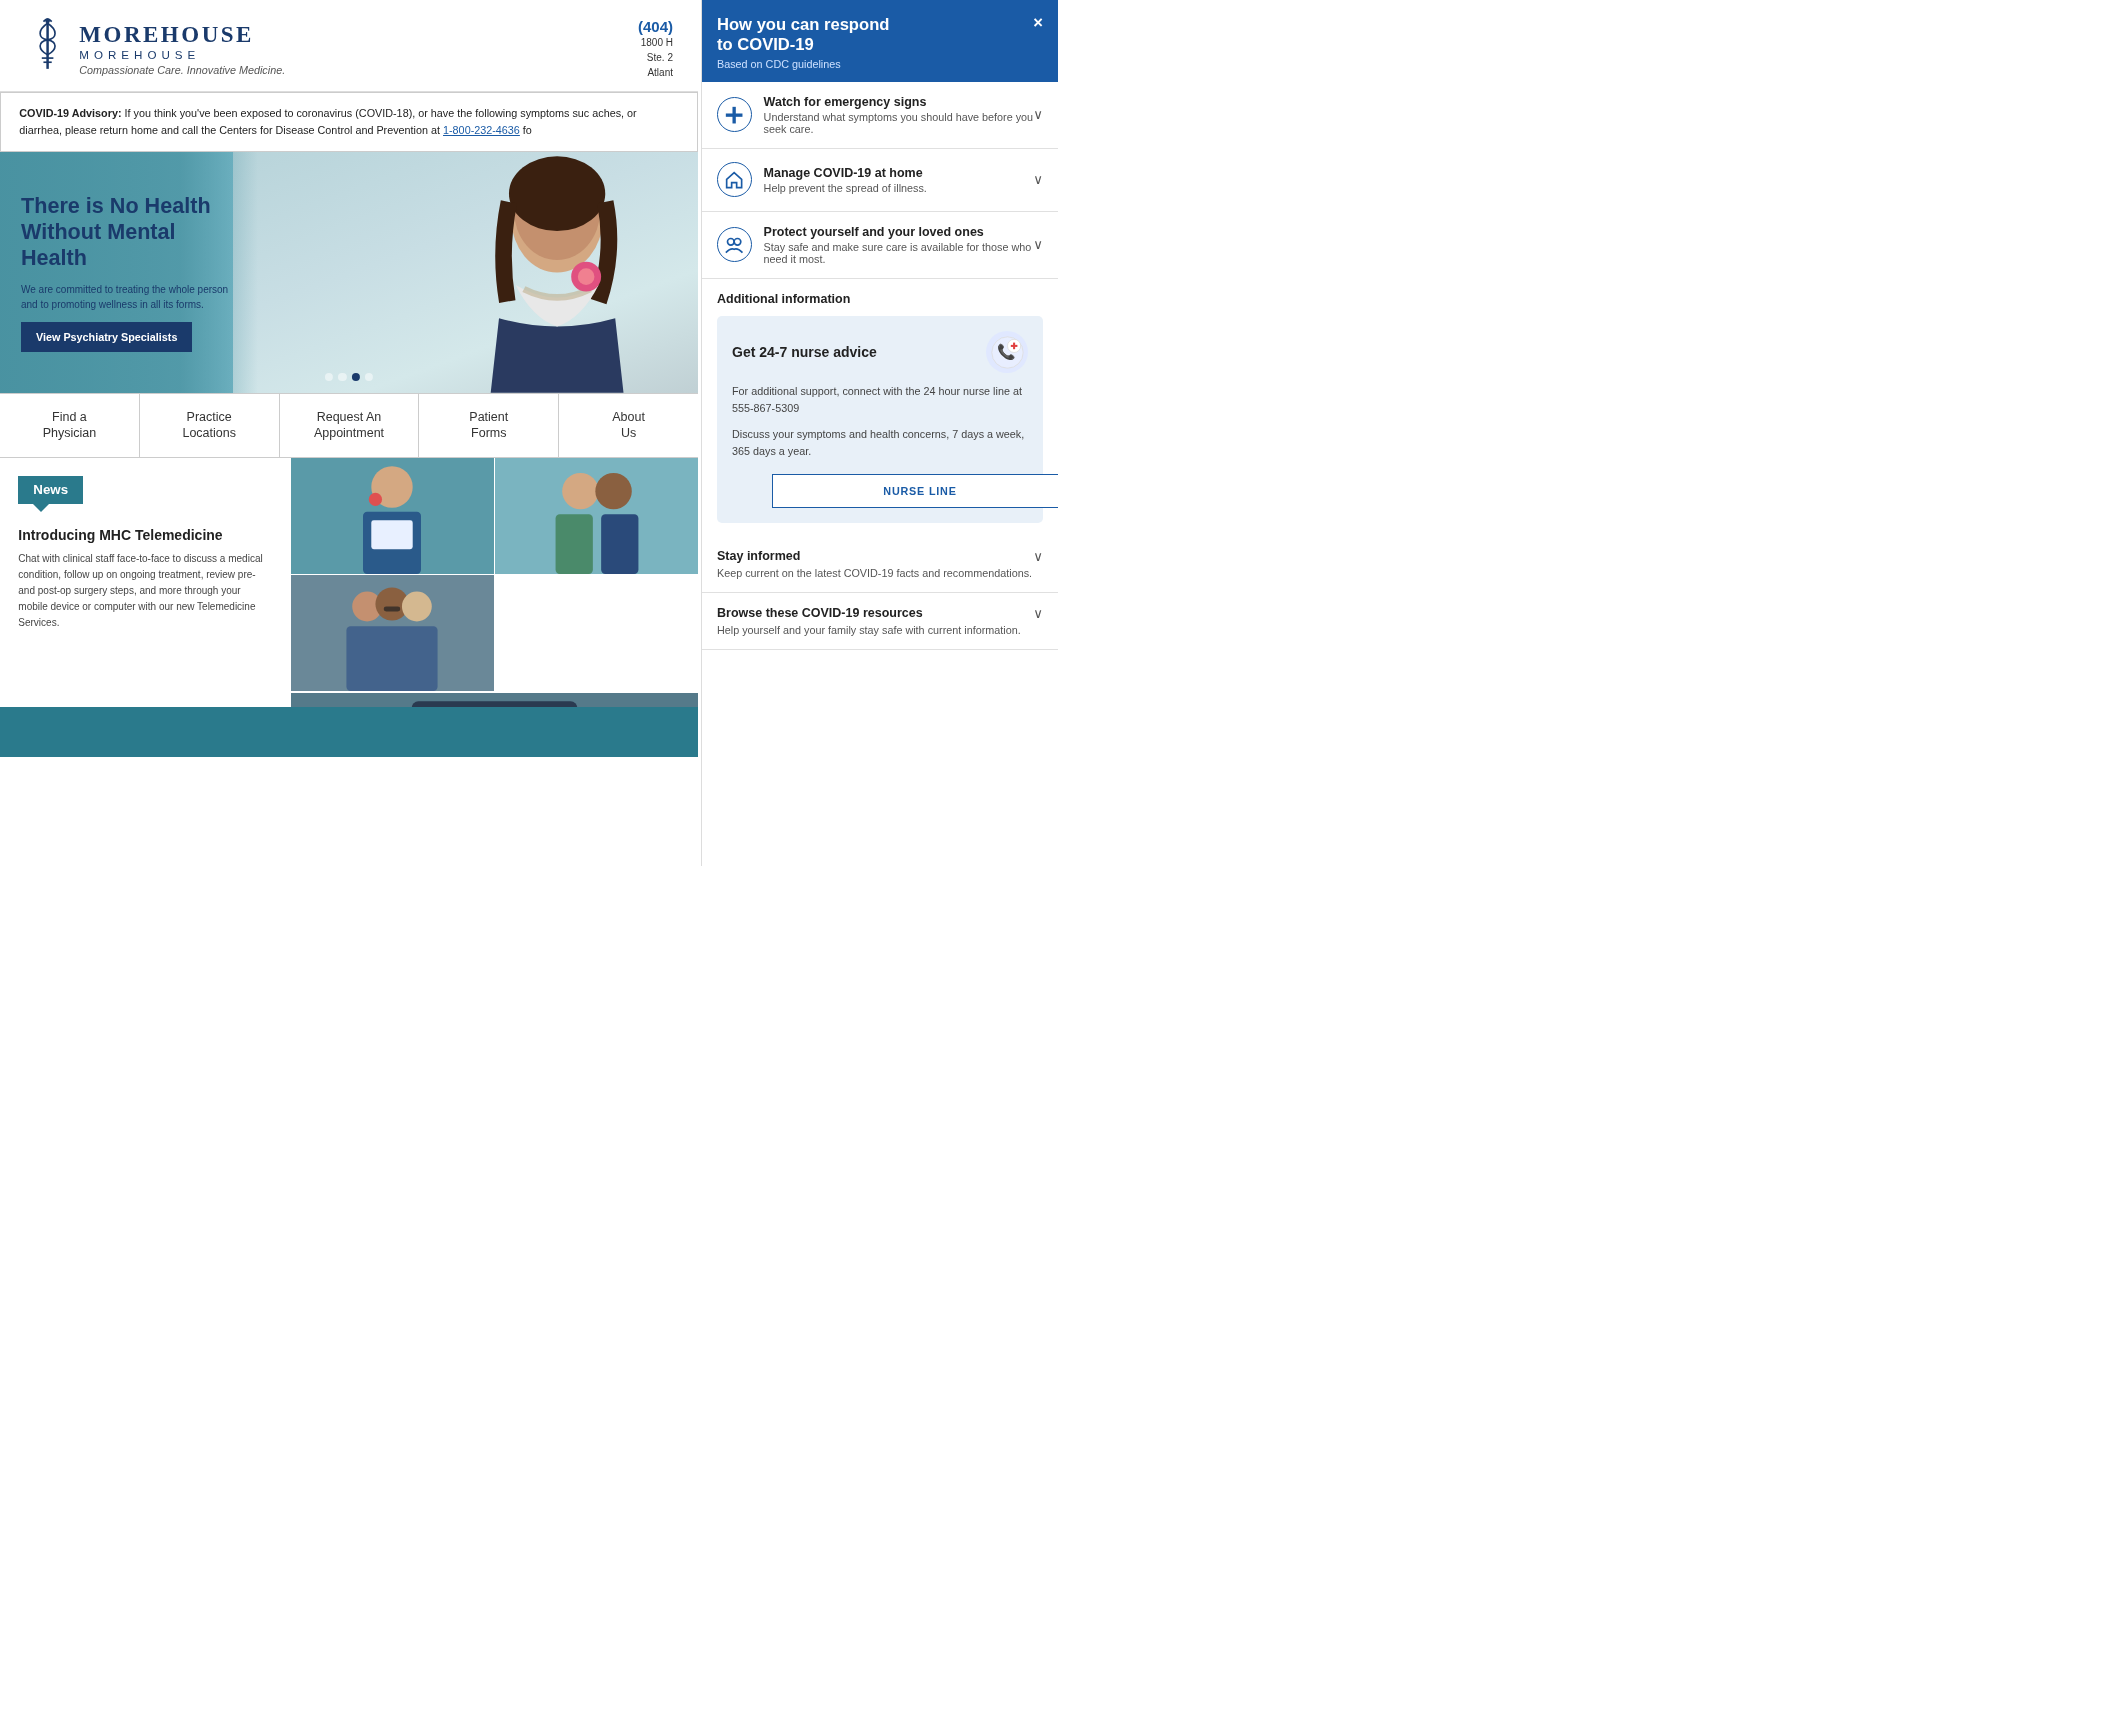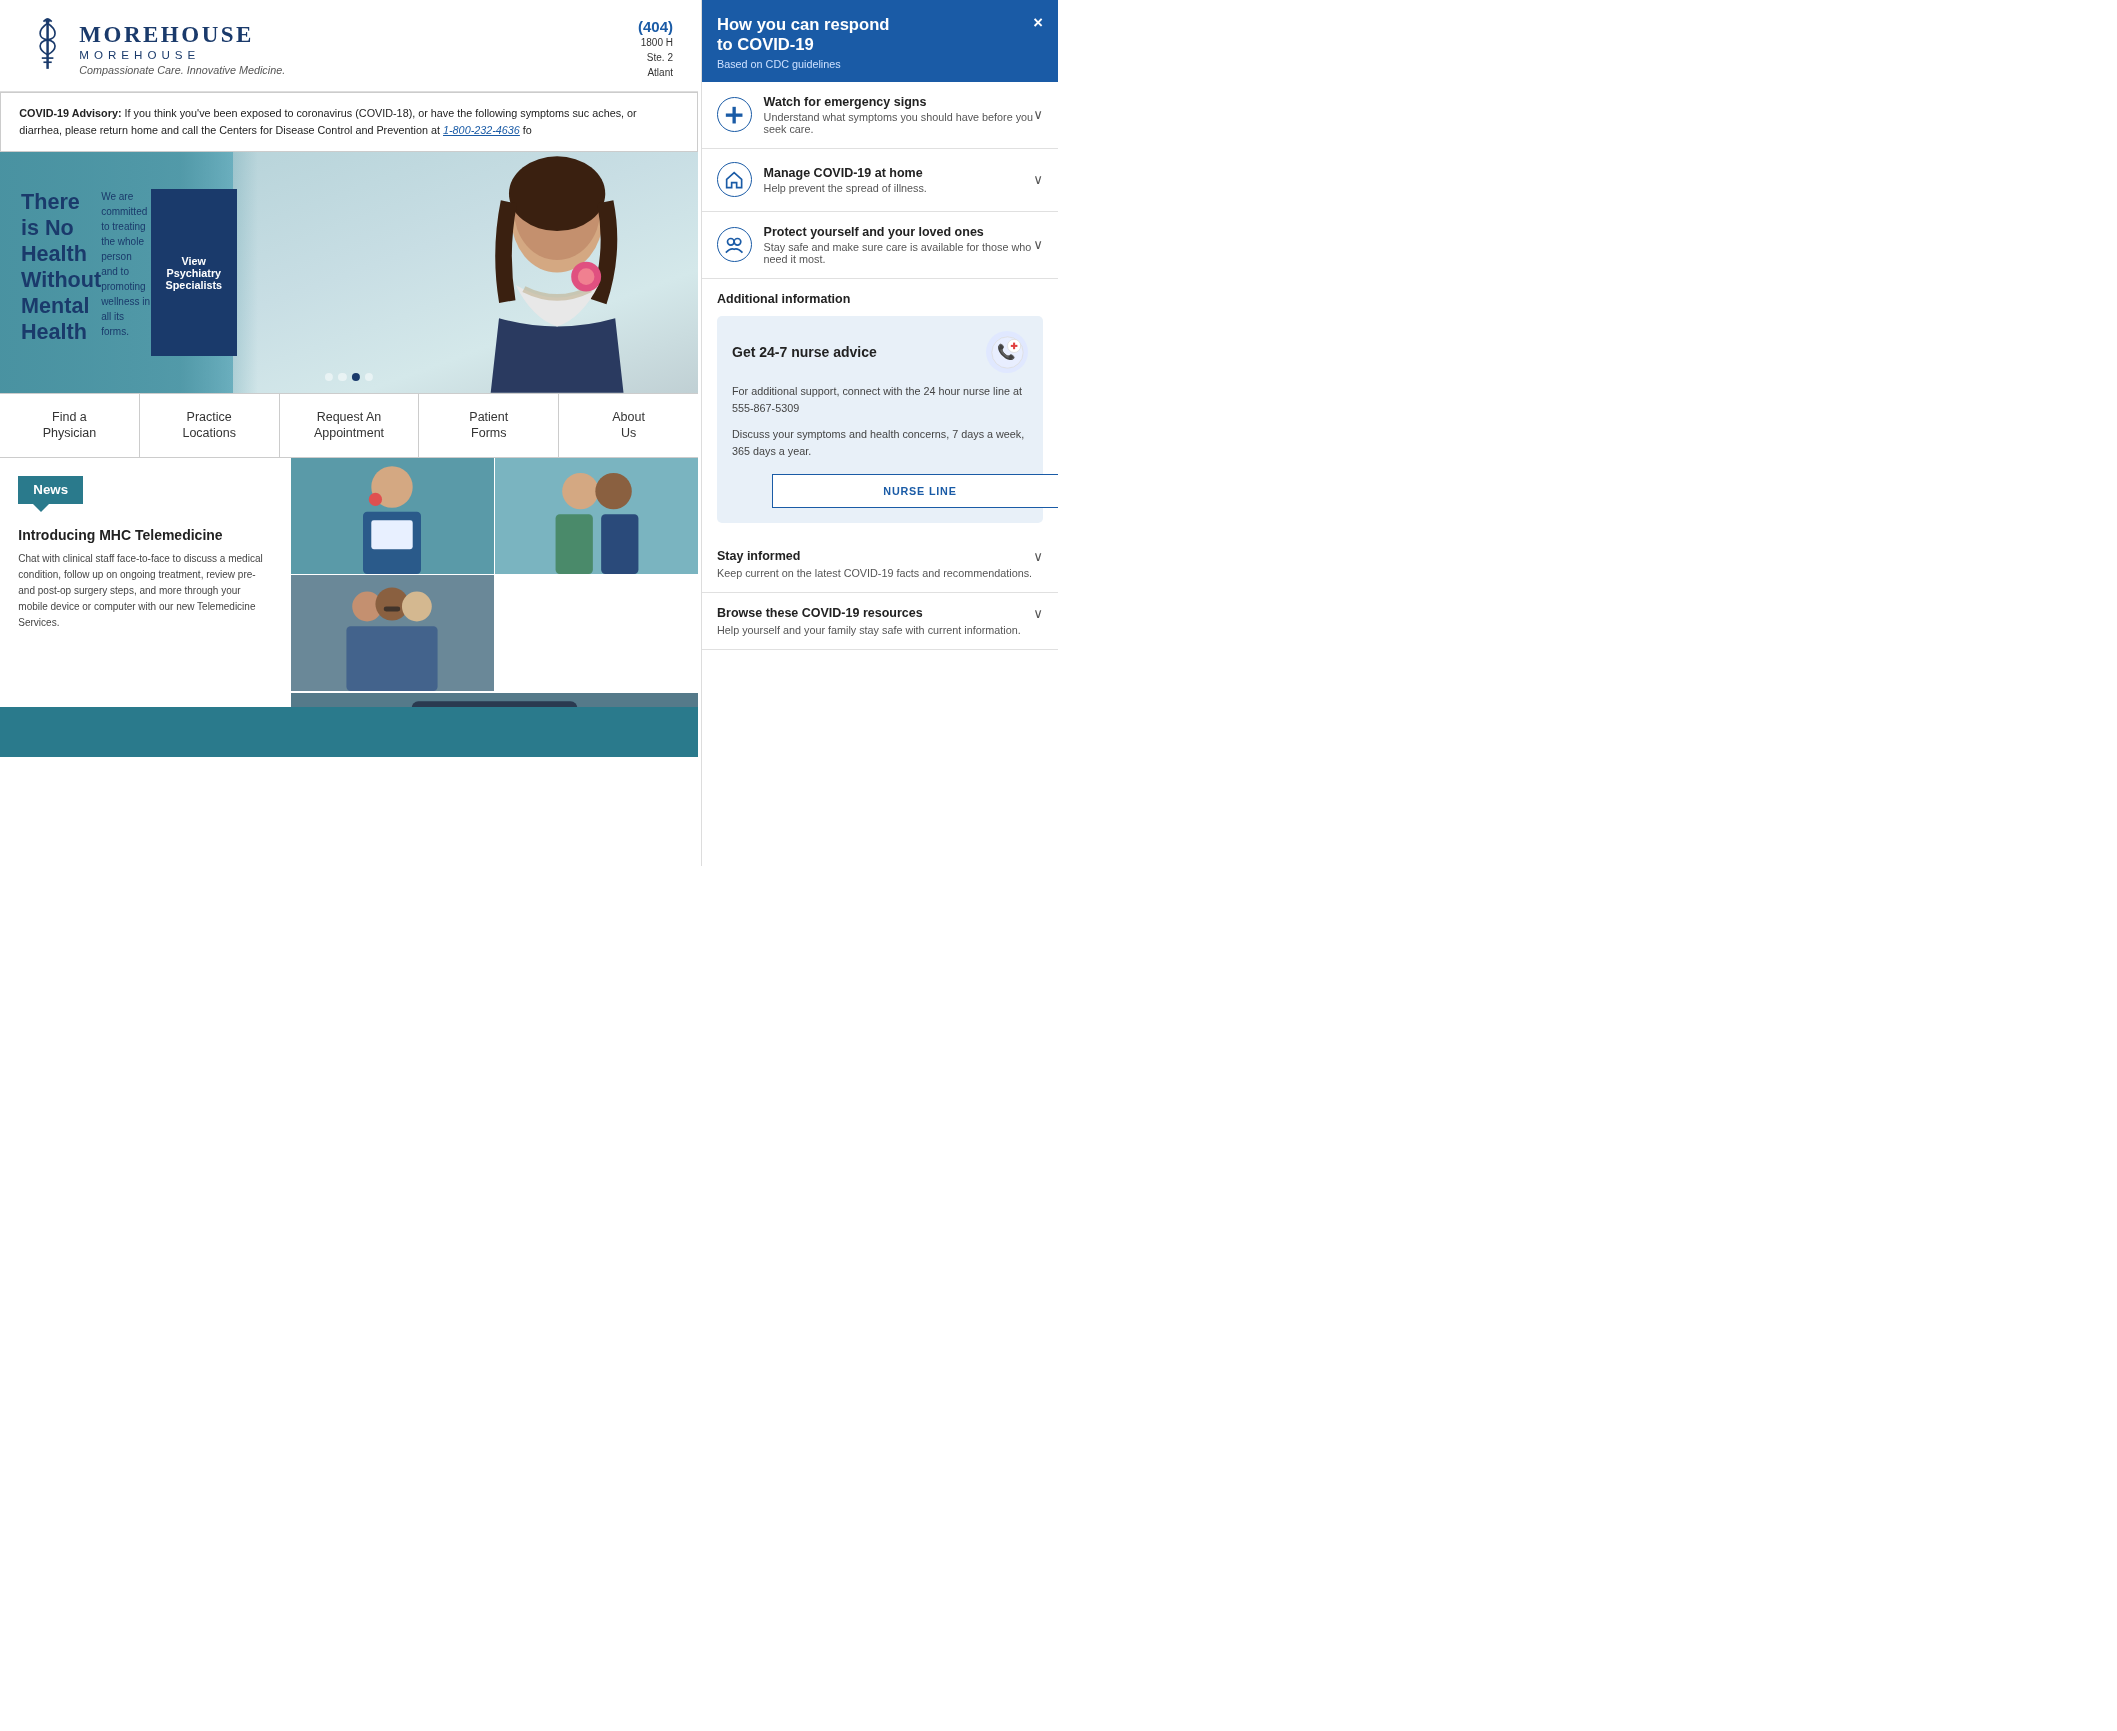--- a/index.html
+++ b/index.html
@@ -11,25 +11,25 @@
     .logo-name { font-size: 23px; font-weight: 900; letter-spacing: 2.5px; color: #1a3a6b; font-family: 'Georgia', serif; }
     .logo-sub { font-size: 11.6px; letter-spacing: 5px; color: #1a3a6b; font-weight: 400; }
     .logo-tagline { font-size: 10.8px; color: #555; margin-top: 3px; font-style: italic; }
     .header-right { text-align: right; color: #1a5ba6; font-size: 11.6px; }
     .header-phone { font-size: 15px; font-weight: bold; color: #1a5ba6; }
     .header-address { color: #333; font-size: 10px; line-height: 1.5; }
 
     
     .advisory { background: #fff; border: 1.7px solid #ccc; padding: 11.6px 18.3px; margin: 0 0 0 0; font-size: 10.8px; color: #222; line-height: 1.6; }
     .advisory strong { font-weight: bold; }
-    .advisory a { color: #1a5ba6; text-decoration: underline; font-style: italic; }
+    .advisory a { color: #1a5ba6; text-decoration: underline; }
 
     
     .hero { position: relative; width: 698px; height: 241px; background: linear-gradient(to right, #5ba3b0 0%, #7bbccc 40%, #aacfcf 60%, #c8dde0 80%, #ddeef0 100%); overflow: hidden; }
-    .hero-content { position: absolute; left: 0; top: 0; width: 258px; height: 100%; padding: 37px 21px; background: linear-gradient(to right, rgba(72,145,160,0.92) 0%, rgba(72,145,160,0.75) 70%, transparent 100%); display: flex; flex-direction: row; justify-content: center; }
+    .hero-content { position: absolute; left: 0; top: 0; width: 258px; height: 100%; padding: 22px 21px; background: linear-gradient(to right, rgba(72,145,160,0.92) 0%, rgba(72,145,160,0.75) 70%, transparent 100%); display: flex; flex-direction: column; justify-content: center; }
     .hero-title { font-size: 21.6px; font-weight: 900; color: #1a3a6b; line-height: 1.2; margin-bottom: 11.6px; }
     .hero-desc { font-size: 10px; color: #1a3a6b; line-height: 1.5; margin-bottom: 10px; }
     .hero-btn { background: #1a3a6b; color: #fff; border: none; padding: 9.1px 15px; font-size: 10.8px; cursor: pointer; font-weight: bold; width: fit-content; }
     .hero-dots { position: absolute; bottom: 11.6px; left: 50%; transform: translateX(-50%); display: flex; gap: 5px; }
     .hero-dot { width: 8.3px; height: 8.3px; border-radius: 50%; background: rgba(255,255,255,0.5); }
     .hero-dot.active { background: #1a3a6b; }
     .hero-img-area { position: absolute; right: 0; top: 0; width: 465px; height: 100%; background: #c8dde0; overflow: hidden; }
 
     
     .nav-bar { display: flex; border-top: 0.8px solid #ccc; border-bottom: 0.8px solid #ccc; }

